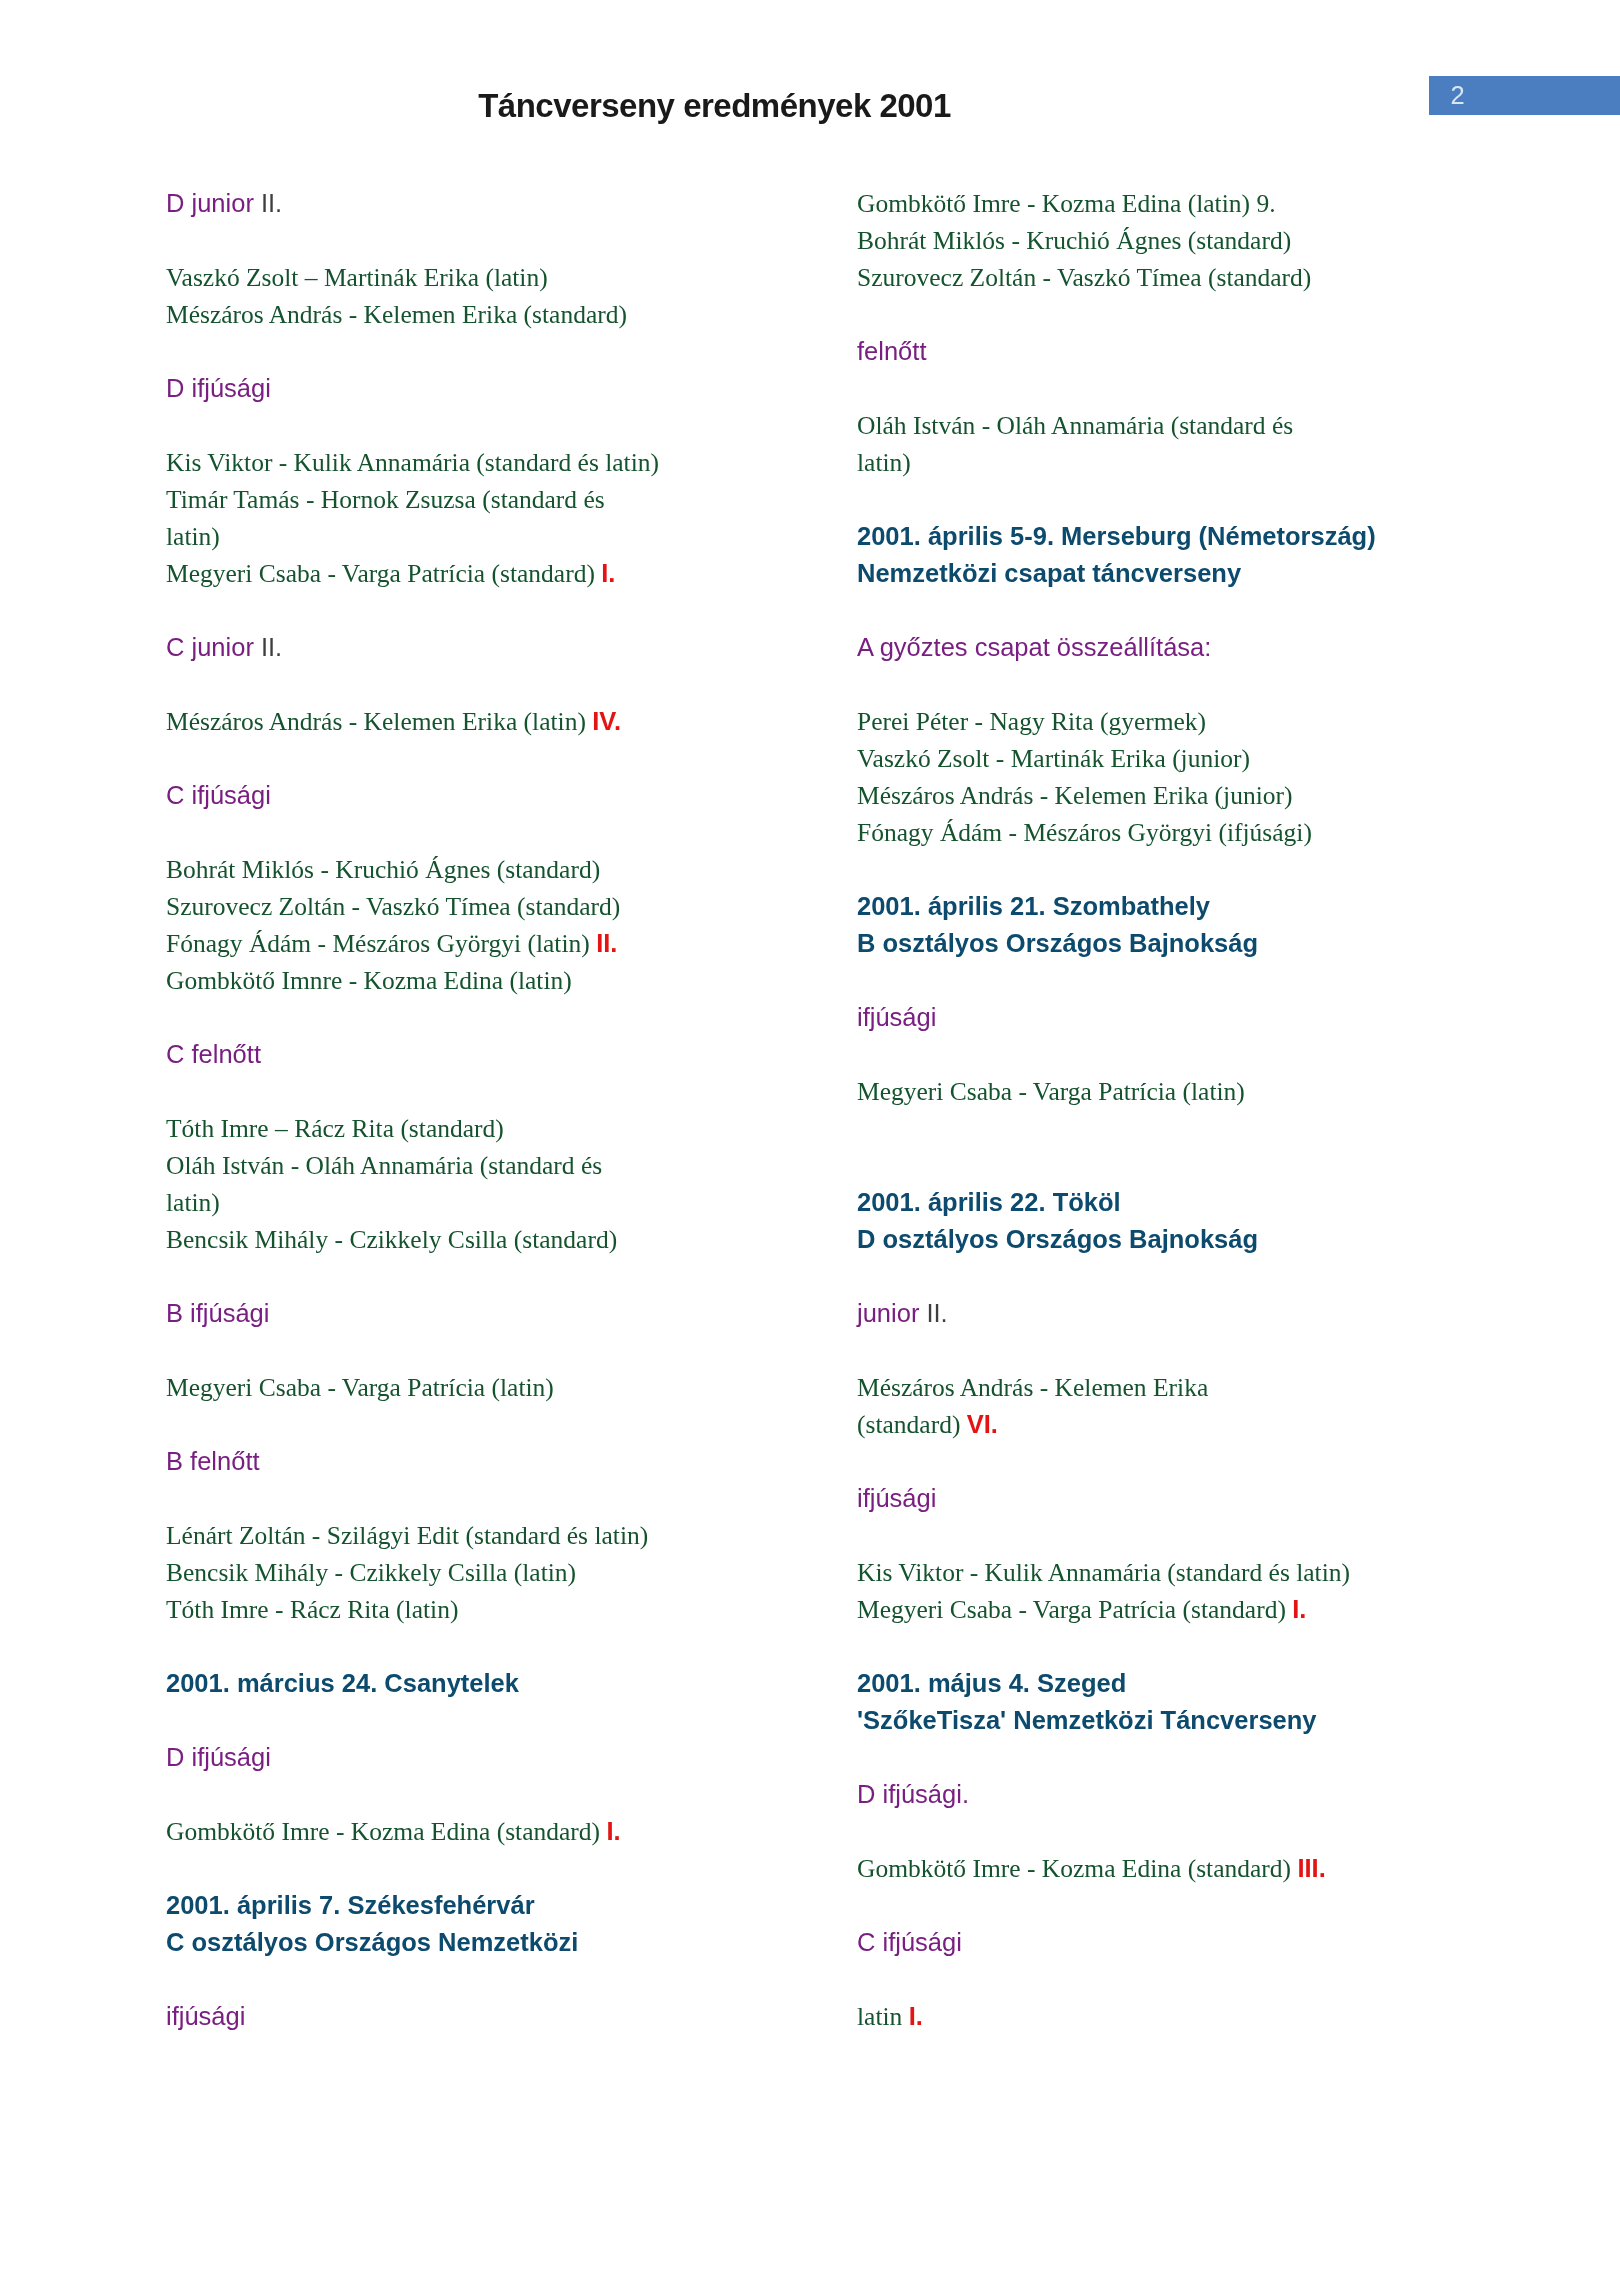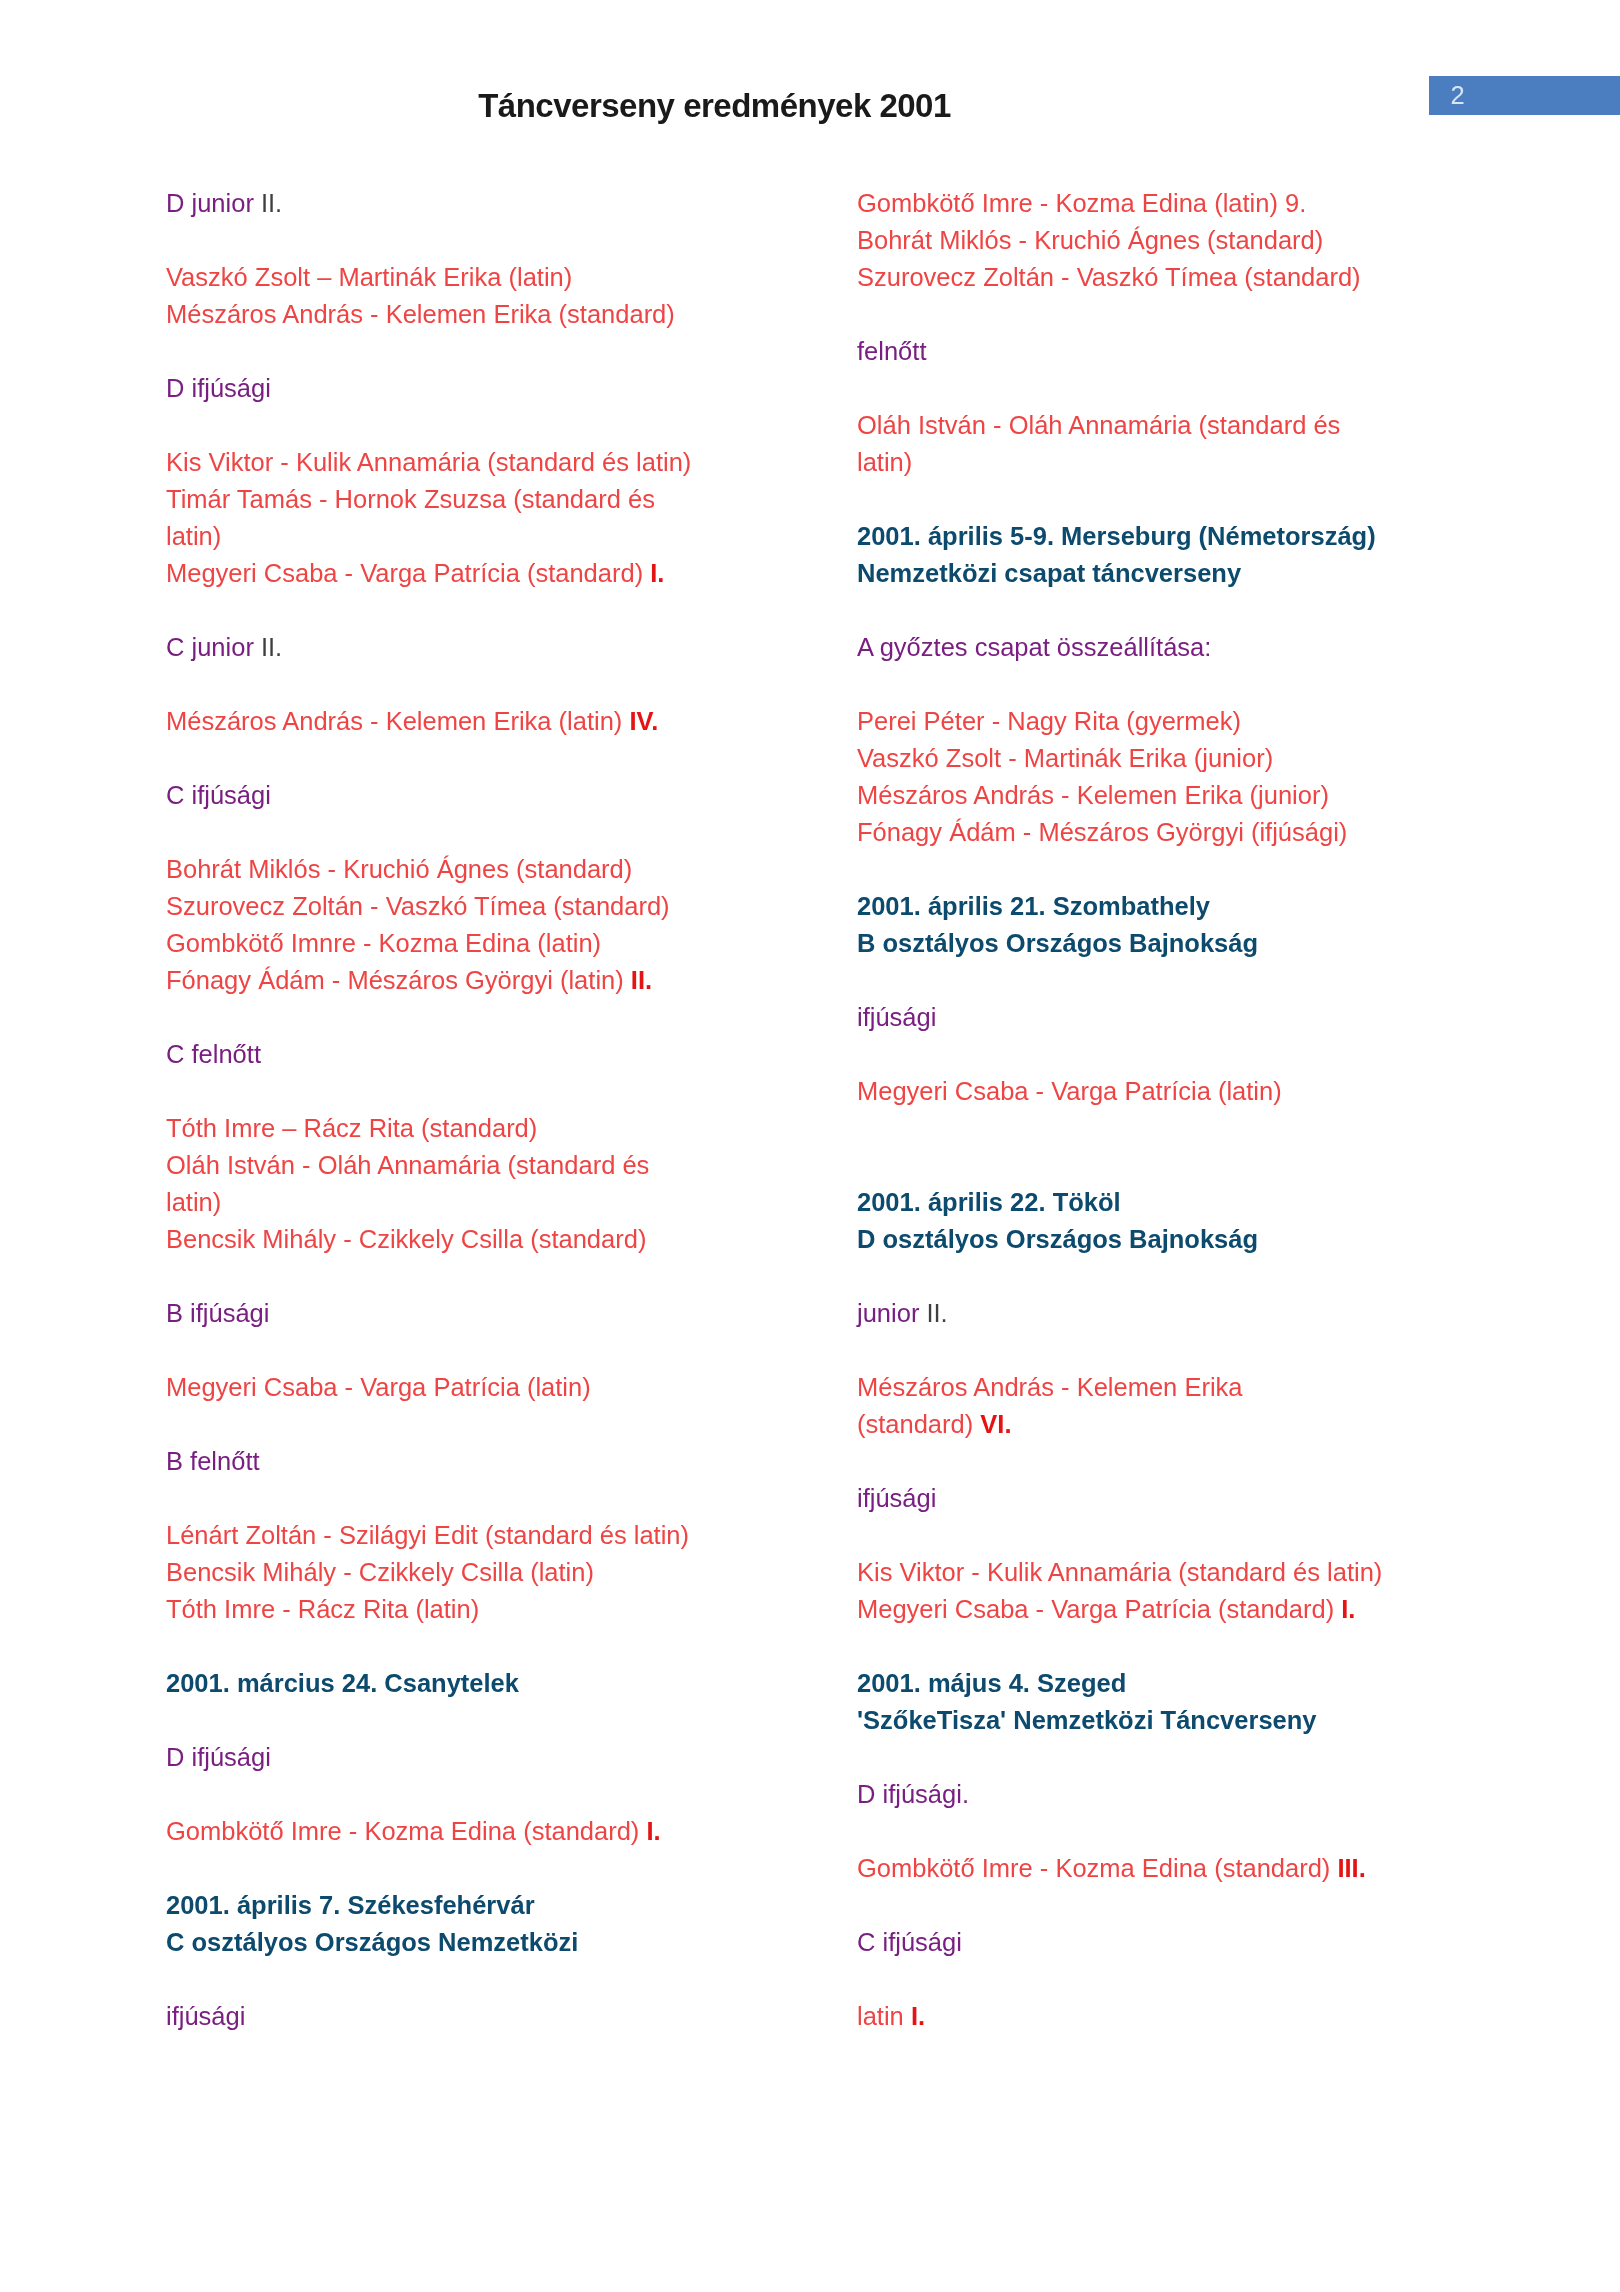--- a/index.html
+++ b/index.html
@@ -37,21 +37,21 @@
     top:185px;
   }
   .column.left{left:166px;}
   .column.right{left:857px;}
   .line{
     height:37px;
     line-height:37px;
     font-size:25.5px;
     white-space:nowrap;
   }
-  .seg-body{color:#ef4444;}
+  .seg-body{color:#14532d;font-family:Liberation Serif, serif;}
   .seg-cat{color:#7a1f82;}
   .seg-catdark{color:#3f3f42;}
   .seg-event{color:#0c4a6e;font-weight:bold;}
   .seg-rank{color:#e51414;font-weight:bold;}
 </style>
 </head>
 <body>
 
 <div>
 
@@ -75,22 +75,22 @@
       <div class="line"><span class="seg-body">Megyeri Csaba - Varga Patrícia (standard) </span><span class="seg-rank">I.</span></div>
       <div class="line">&nbsp;</div>
       <div class="line"><span class="seg-cat">C junior </span><span class="seg-catdark">II.</span></div>
       <div class="line">&nbsp;</div>
       <div class="line"><span class="seg-body">Mészáros András - Kelemen Erika (latin) </span><span class="seg-rank">IV.</span></div>
       <div class="line">&nbsp;</div>
       <div class="line"><span class="seg-cat">C ifjúsági</span></div>
       <div class="line">&nbsp;</div>
       <div class="line"><span class="seg-body">Bohrát Miklós - Kruchió Ágnes (standard)</span></div>
       <div class="line"><span class="seg-body">Szurovecz Zoltán - Vaszkó Tímea (standard)</span></div>
+      <div class="line"><span class="seg-body">Fónagy Ádám - Mészáros Györgyi (latin) </span><span class="seg-rank">II.</span></div>
       <div class="line"><span class="seg-body">Gombkötő Imnre - Kozma Edina (latin)</span></div>
-      <div class="line"><span class="seg-body">Fónagy Ádám - Mészáros Györgyi (latin) </span><span class="seg-rank">II.</span></div>
       <div class="line">&nbsp;</div>
       <div class="line"><span class="seg-cat">C felnőtt</span></div>
       <div class="line">&nbsp;</div>
       <div class="line"><span class="seg-body">Tóth Imre – Rácz Rita (standard)</span></div>
       <div class="line"><span class="seg-body">Oláh István - Oláh Annamária (standard és</span></div>
       <div class="line"><span class="seg-body">latin)</span></div>
       <div class="line"><span class="seg-body">Bencsik Mihály - Czikkely Csilla (standard)</span></div>
       <div class="line">&nbsp;</div>
       <div class="line"><span class="seg-cat">B ifjúsági</span></div>
       <div class="line">&nbsp;</div>

